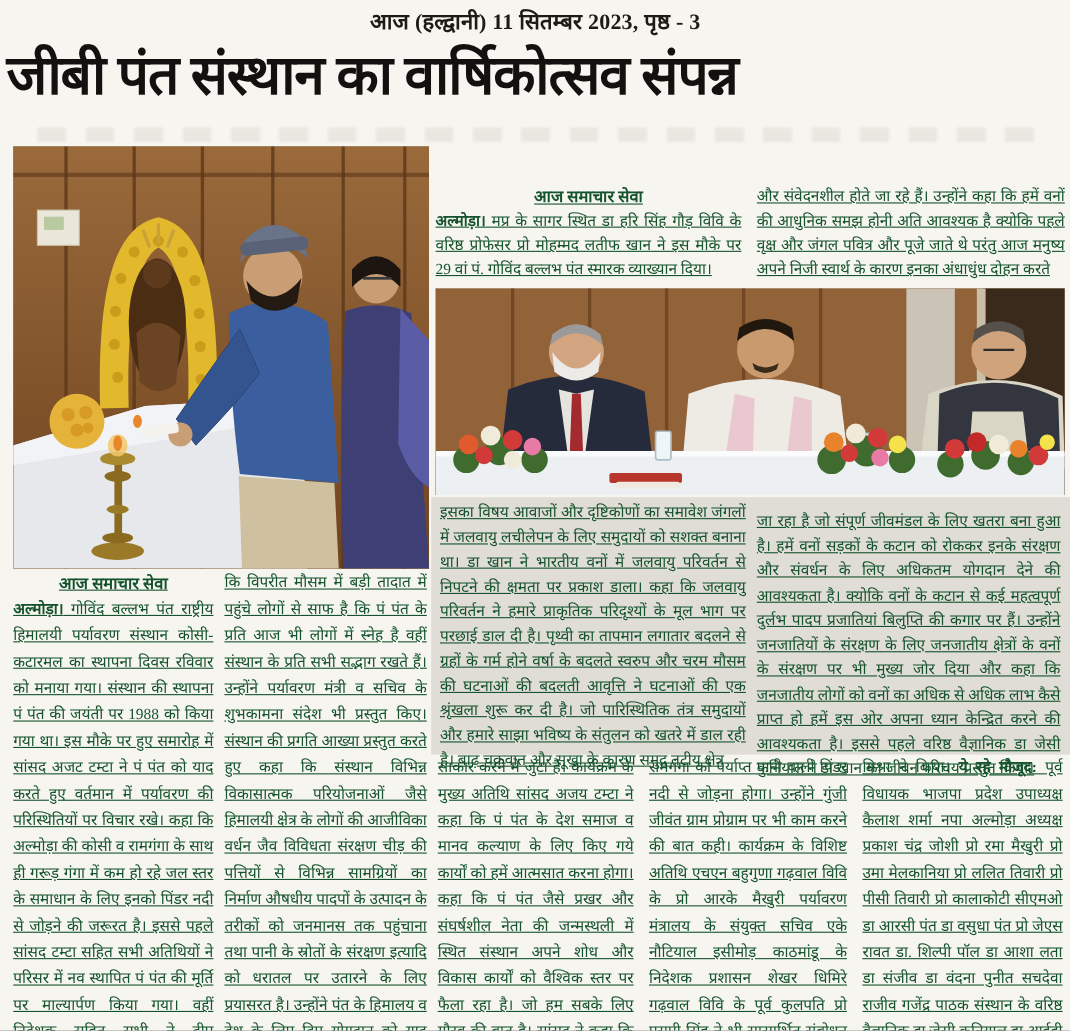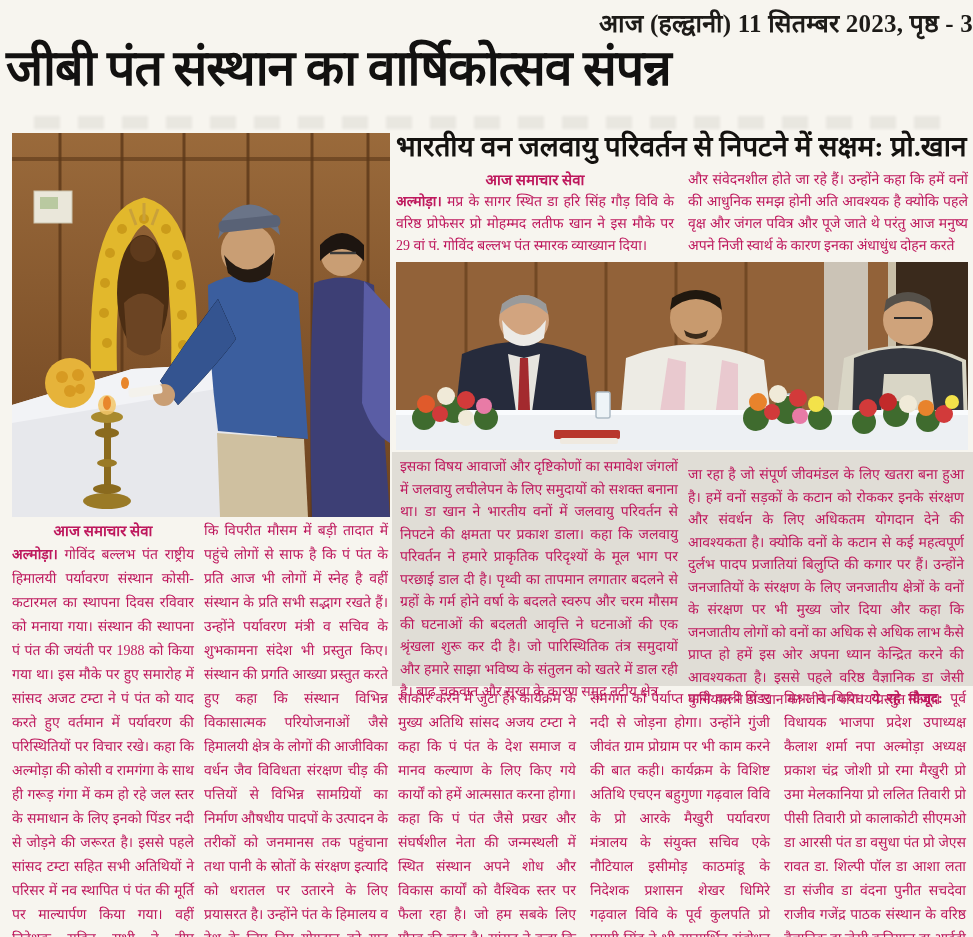--- a/index.html
+++ b/index.html
@@ -3,41 +3,41 @@
 <meta charset="utf-8">
 <style>
   html,body{margin:0;padding:0;background:#888;}
   .sheet{
     position:relative;width:973px;height:937px;overflow:hidden;
     background:#f7f5ef;
     font-family:"Liberation Serif","DejaVu Serif",serif;
     color:#1d1b18;
   }
   .masthead{
-    position:absolute;top:5px;left:0;width:973px;text-align:right;
-    font-size:25px;font-weight:700;letter-spacing:.2px;
+    position:absolute;top:5px;left:0;width:973px;text-align:center;
+    font-size:20px;font-weight:700;letter-spacing:.2px;
   }
   .ghost{
     position:absolute;top:116px;left:34px;width:910px;height:13px;
     background:repeating-linear-gradient(90deg,rgba(60,55,45,.35) 0 26px,transparent 26px 44px);
     filter:blur(1.6px);opacity:.22;
   }
   .headline{
     position:absolute;top:36px;left:6px;width:961px;text-align:left;
     font-size:50px;font-weight:800;line-height:1.3;letter-spacing:-1px;
     color:#121110;white-space:nowrap;
   }
   .photo{position:absolute;overflow:hidden;background:#7d4f28;box-shadow:0 0 0 1px #cfc9bb inset;}
   .photo svg{display:block;}
   .p-left{left:12px;top:133px;width:378px;height:384px;}
   .p-right{left:396px;top:262px;width:572px;height:188px;}
 
   .col{
     position:absolute;text-align:justify;
-    font-size:14px;line-height:24px;color:#be185d;
+    font-size:14px;line-height:24px;color:#14532d;text-decoration:underline;
   }
   .credit{display:block;text-align:center;font-weight:700;font-size:15px;}
   .dateline{font-weight:700;}
   .c1{left:12px;top:519px;width:182px;height:415px;}
   .c2{left:204px;top:519px;width:184px;height:415px;}
   .c3{left:398px;top:687px;width:178px;height:248px;}
   .c4{left:590px;top:687px;width:180px;height:248px;}
   .c5{left:784px;top:687px;width:182px;height:248px;}
 
   .subhead{
@@ -244,21 +244,20 @@
         <circle cx="472" cy="146" r="9" fill="#d23a3a"></circle>
           <circle cx="492" cy="140" r="9" fill="#c22a2a"></circle>
           <circle cx="512" cy="142" r="9" fill="#f0ead8"></circle>
         <circle cx="530" cy="146" r="8" fill="#e8832c"></circle>
           <circle cx="548" cy="152" r="9" fill="#d23a3a"></circle>
           <circle cx="556" cy="140" r="7" fill="#f3e24a"></circle>
       </g>
     </svg>
   </div>
 
-  <div class="subhead">भारतीय वन जलवायु परिवर्तन से निपटने में सक्षम: प्रो.खान</div>
 
   <div class="col intro-a">
     <span class="credit">आज समाचार सेवा</span>
     <span class="dateline">अल्मोड़ा।</span>
     <span>मप्र के सागर स्थित डा हरि सिंह गौड़ विवि के वरिष्ठ प्रोफेसर प्रो मोहम्मद लतीफ खान ने इस मौके पर 29 वां पं. गोविंद बल्लभ पंत स्मारक व्याख्यान दिया।</span>
   </div>
   <div class="col intro-b">
     <span>और संवेदनशील होते जा रहे हैं। उन्होंने कहा कि हमें वनों की आधुनिक समझ होनी अति आवश्यक है क्योकि पहले वृक्ष और जंगल पवित्र और पूजे जाते थे परंतु आज मनुष्य अपने निजी स्वार्थ के कारण इनका अंधाधुंध दोहन करते</span>
   </div>
 

